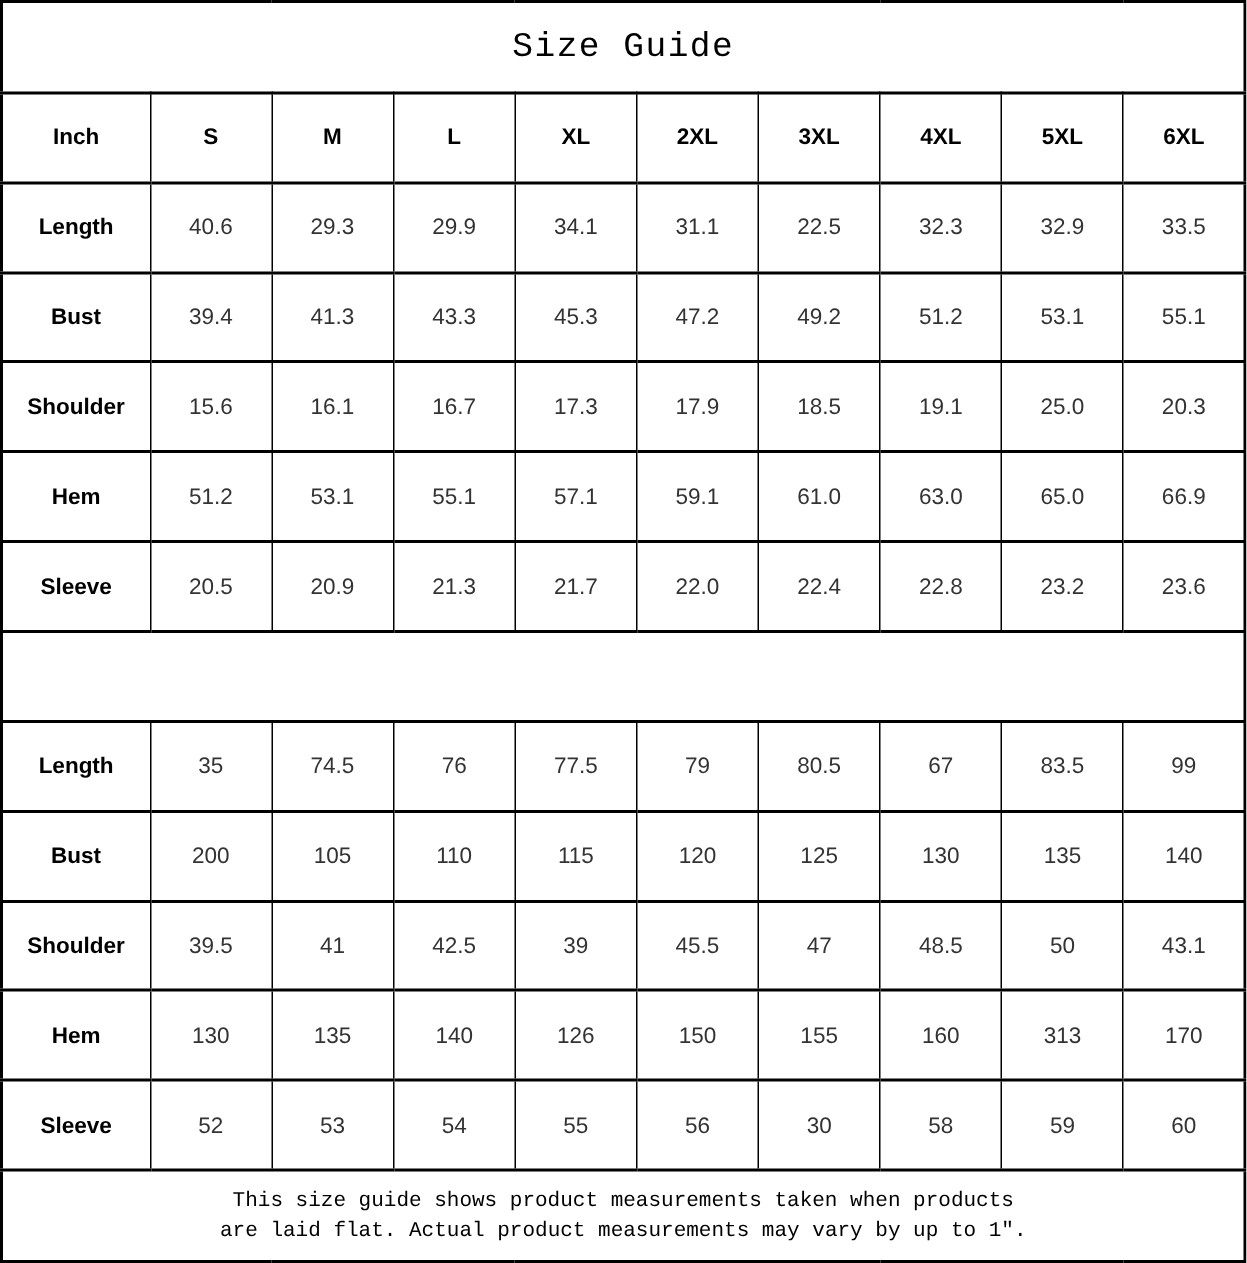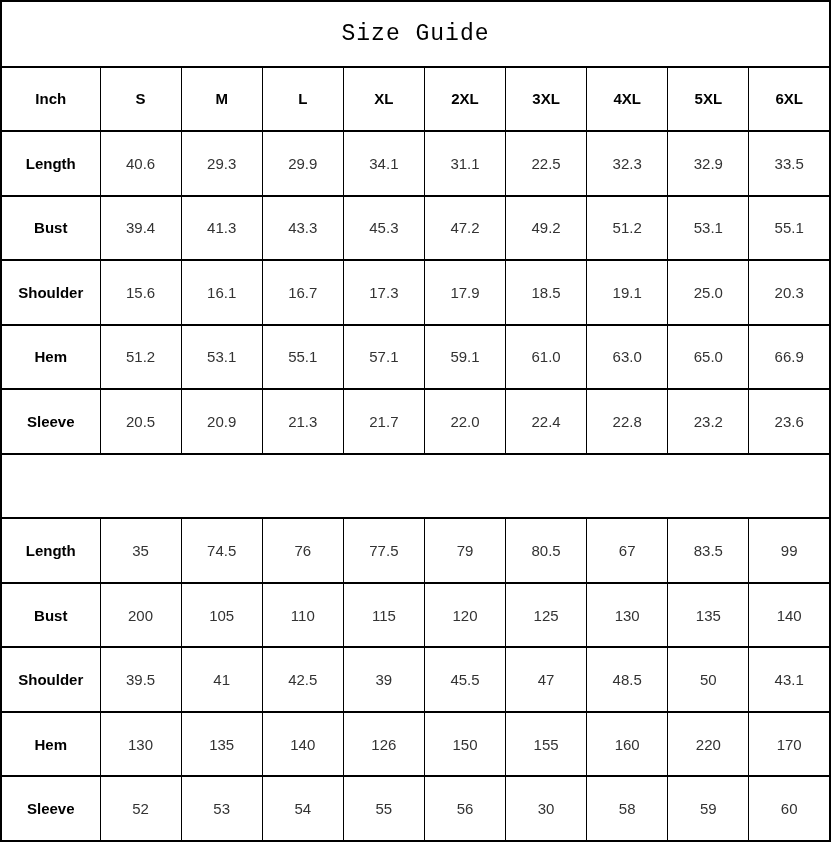--- a/index.html
+++ b/index.html
@@ -202,32 +202,38 @@
 
     <tr class="data-row">
       <th>Hem</th>
       <td class="val">130</td>
       <td class="val">135</td>
       <td class="val">140</td>
       <td class="val">126</td>
       <td class="val">150</td>
       <td class="val">155</td>
       <td class="val">160</td>
-      <td class="val">220</td>
+      <td class="val">313</td>
       <td class="val">170</td>
     </tr>
 
     <tr class="data-row">
       <th>Sleeve</th>
       <td class="val">52</td>
       <td class="val">53</td>
       <td class="val">54</td>
       <td class="val">55</td>
       <td class="val">56</td>
       <td class="val">30</td>
       <td class="val">58</td>
       <td class="val">59</td>
       <td class="val">60</td>
     </tr>
 
+    <tr class="footer-row">
+      <td class="footer-cell" colspan="10">
+        <div>This size guide shows product measurements taken when products</div>
+        <div>are laid flat. Actual product measurements may vary by up to 1″.</div>
+      </td>
+    </tr>
   </tbody>
     </table>
 </div>
 
 </body></html>

